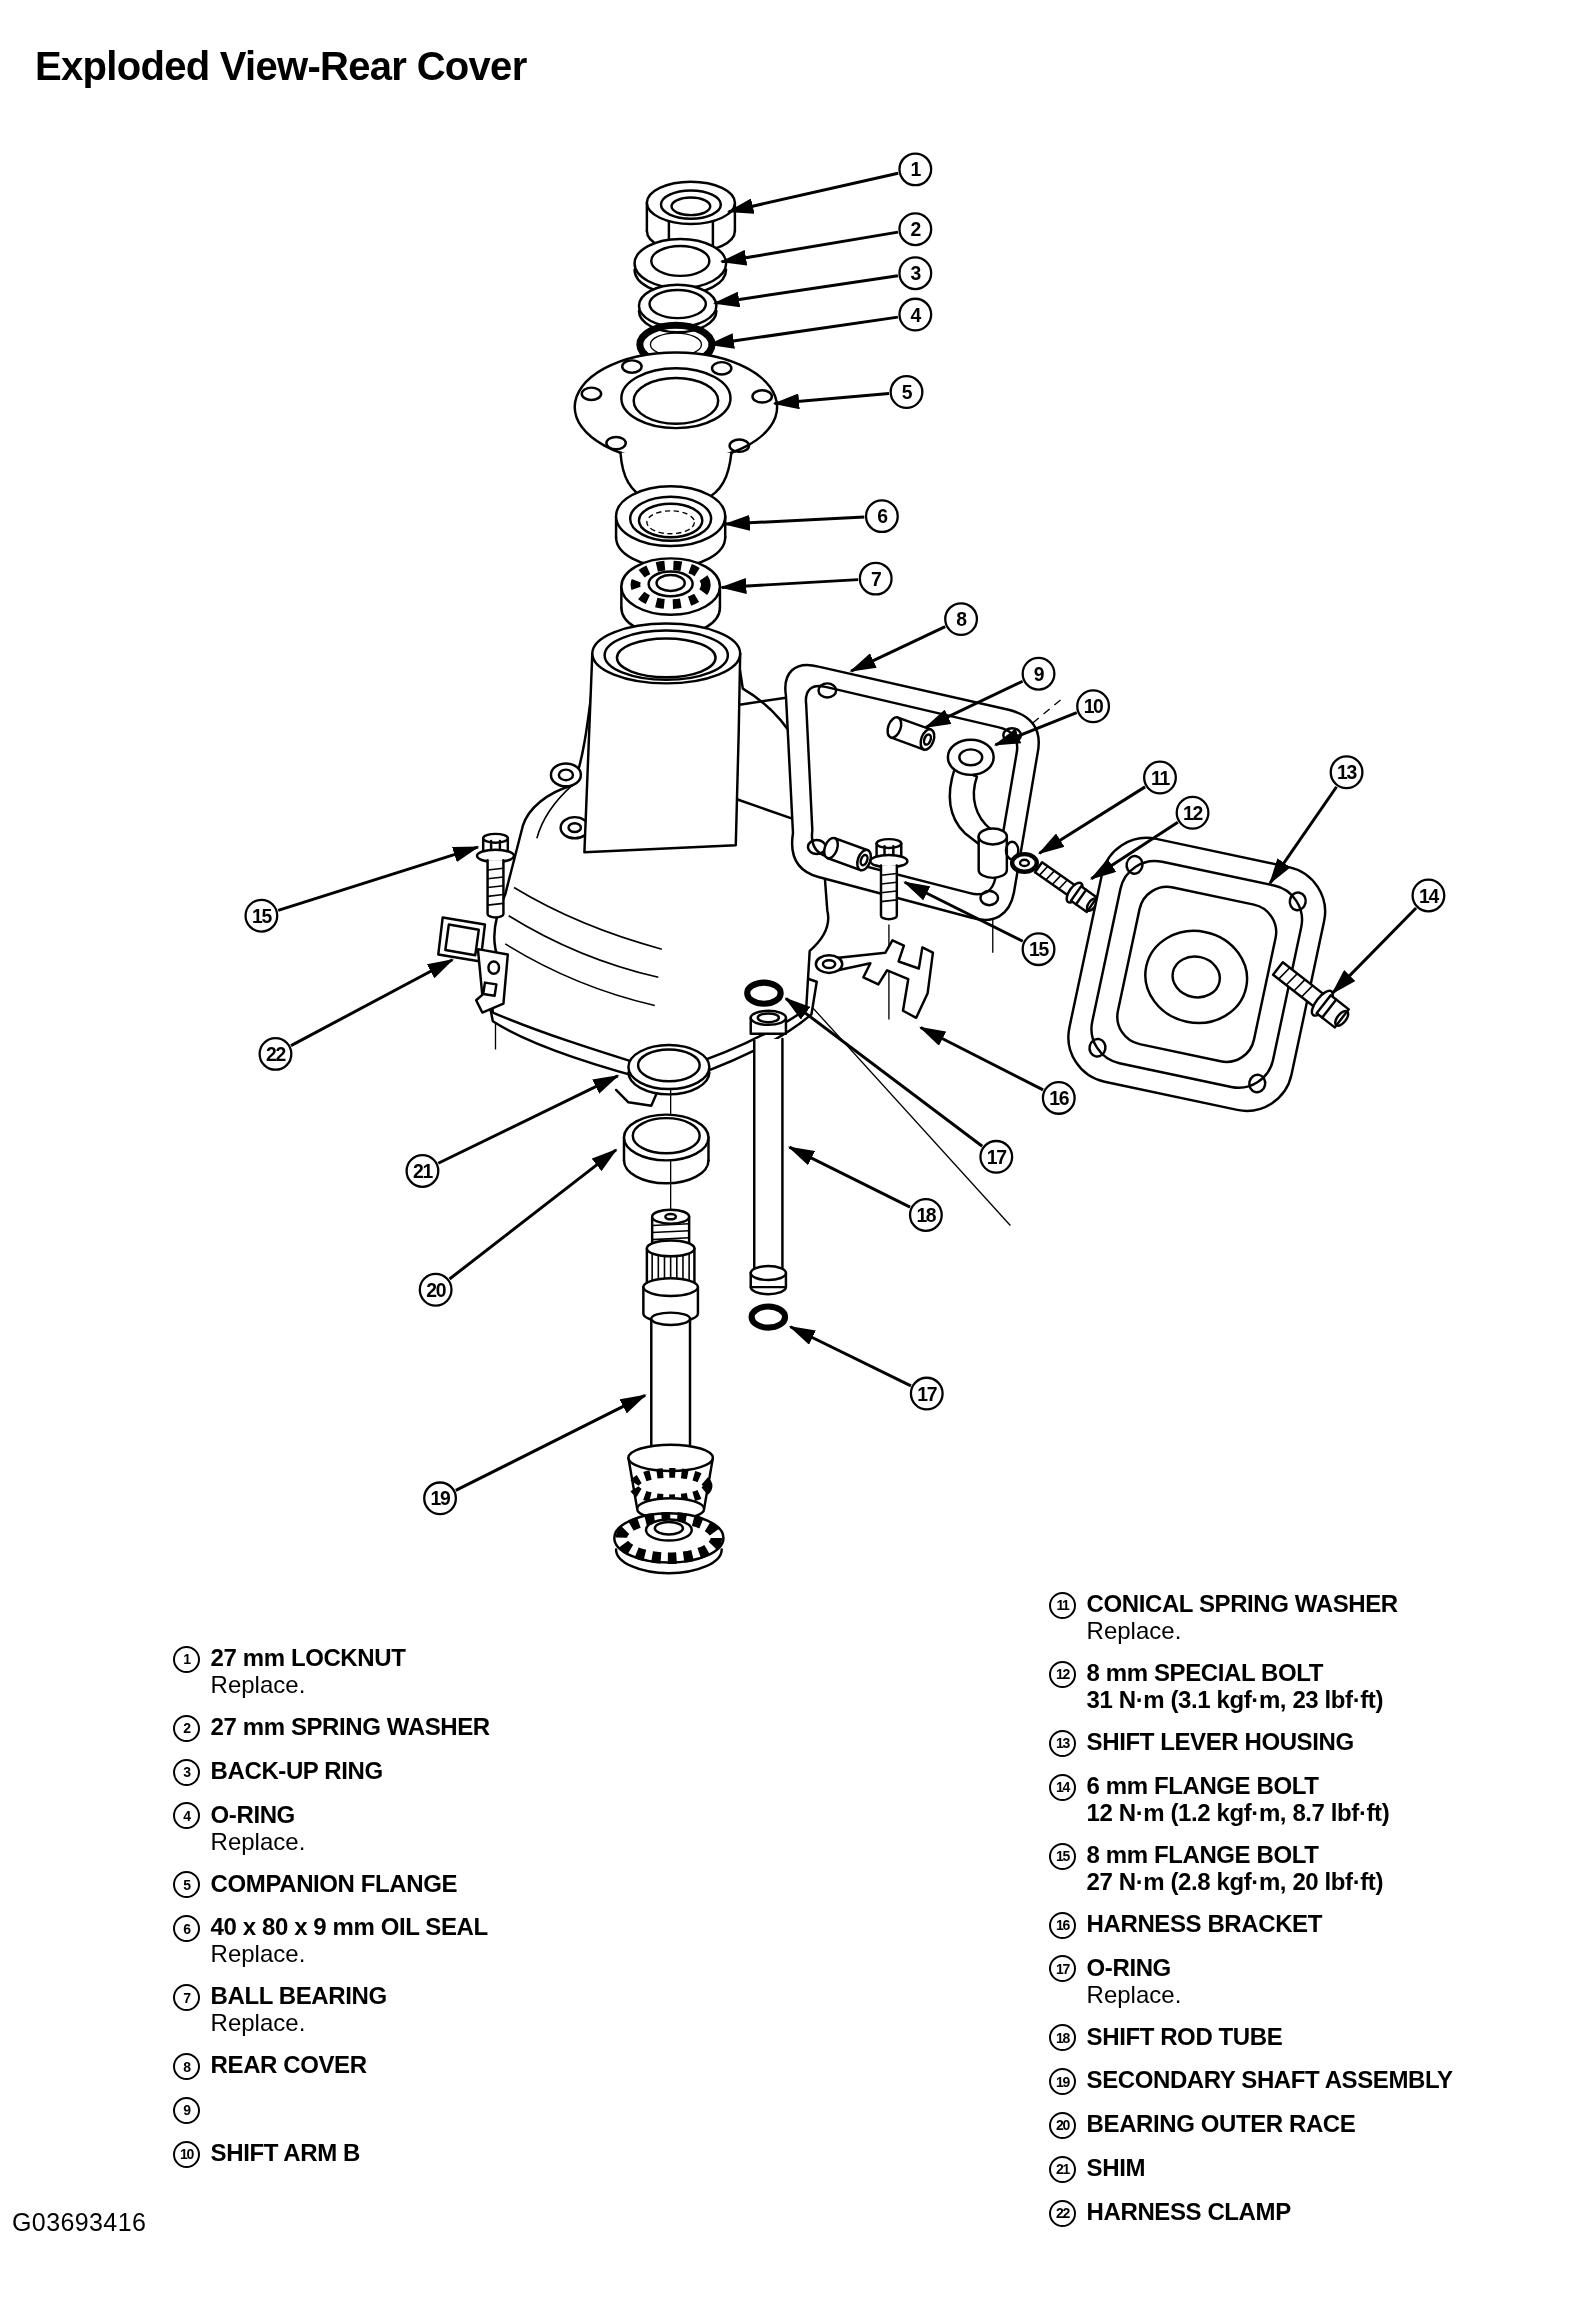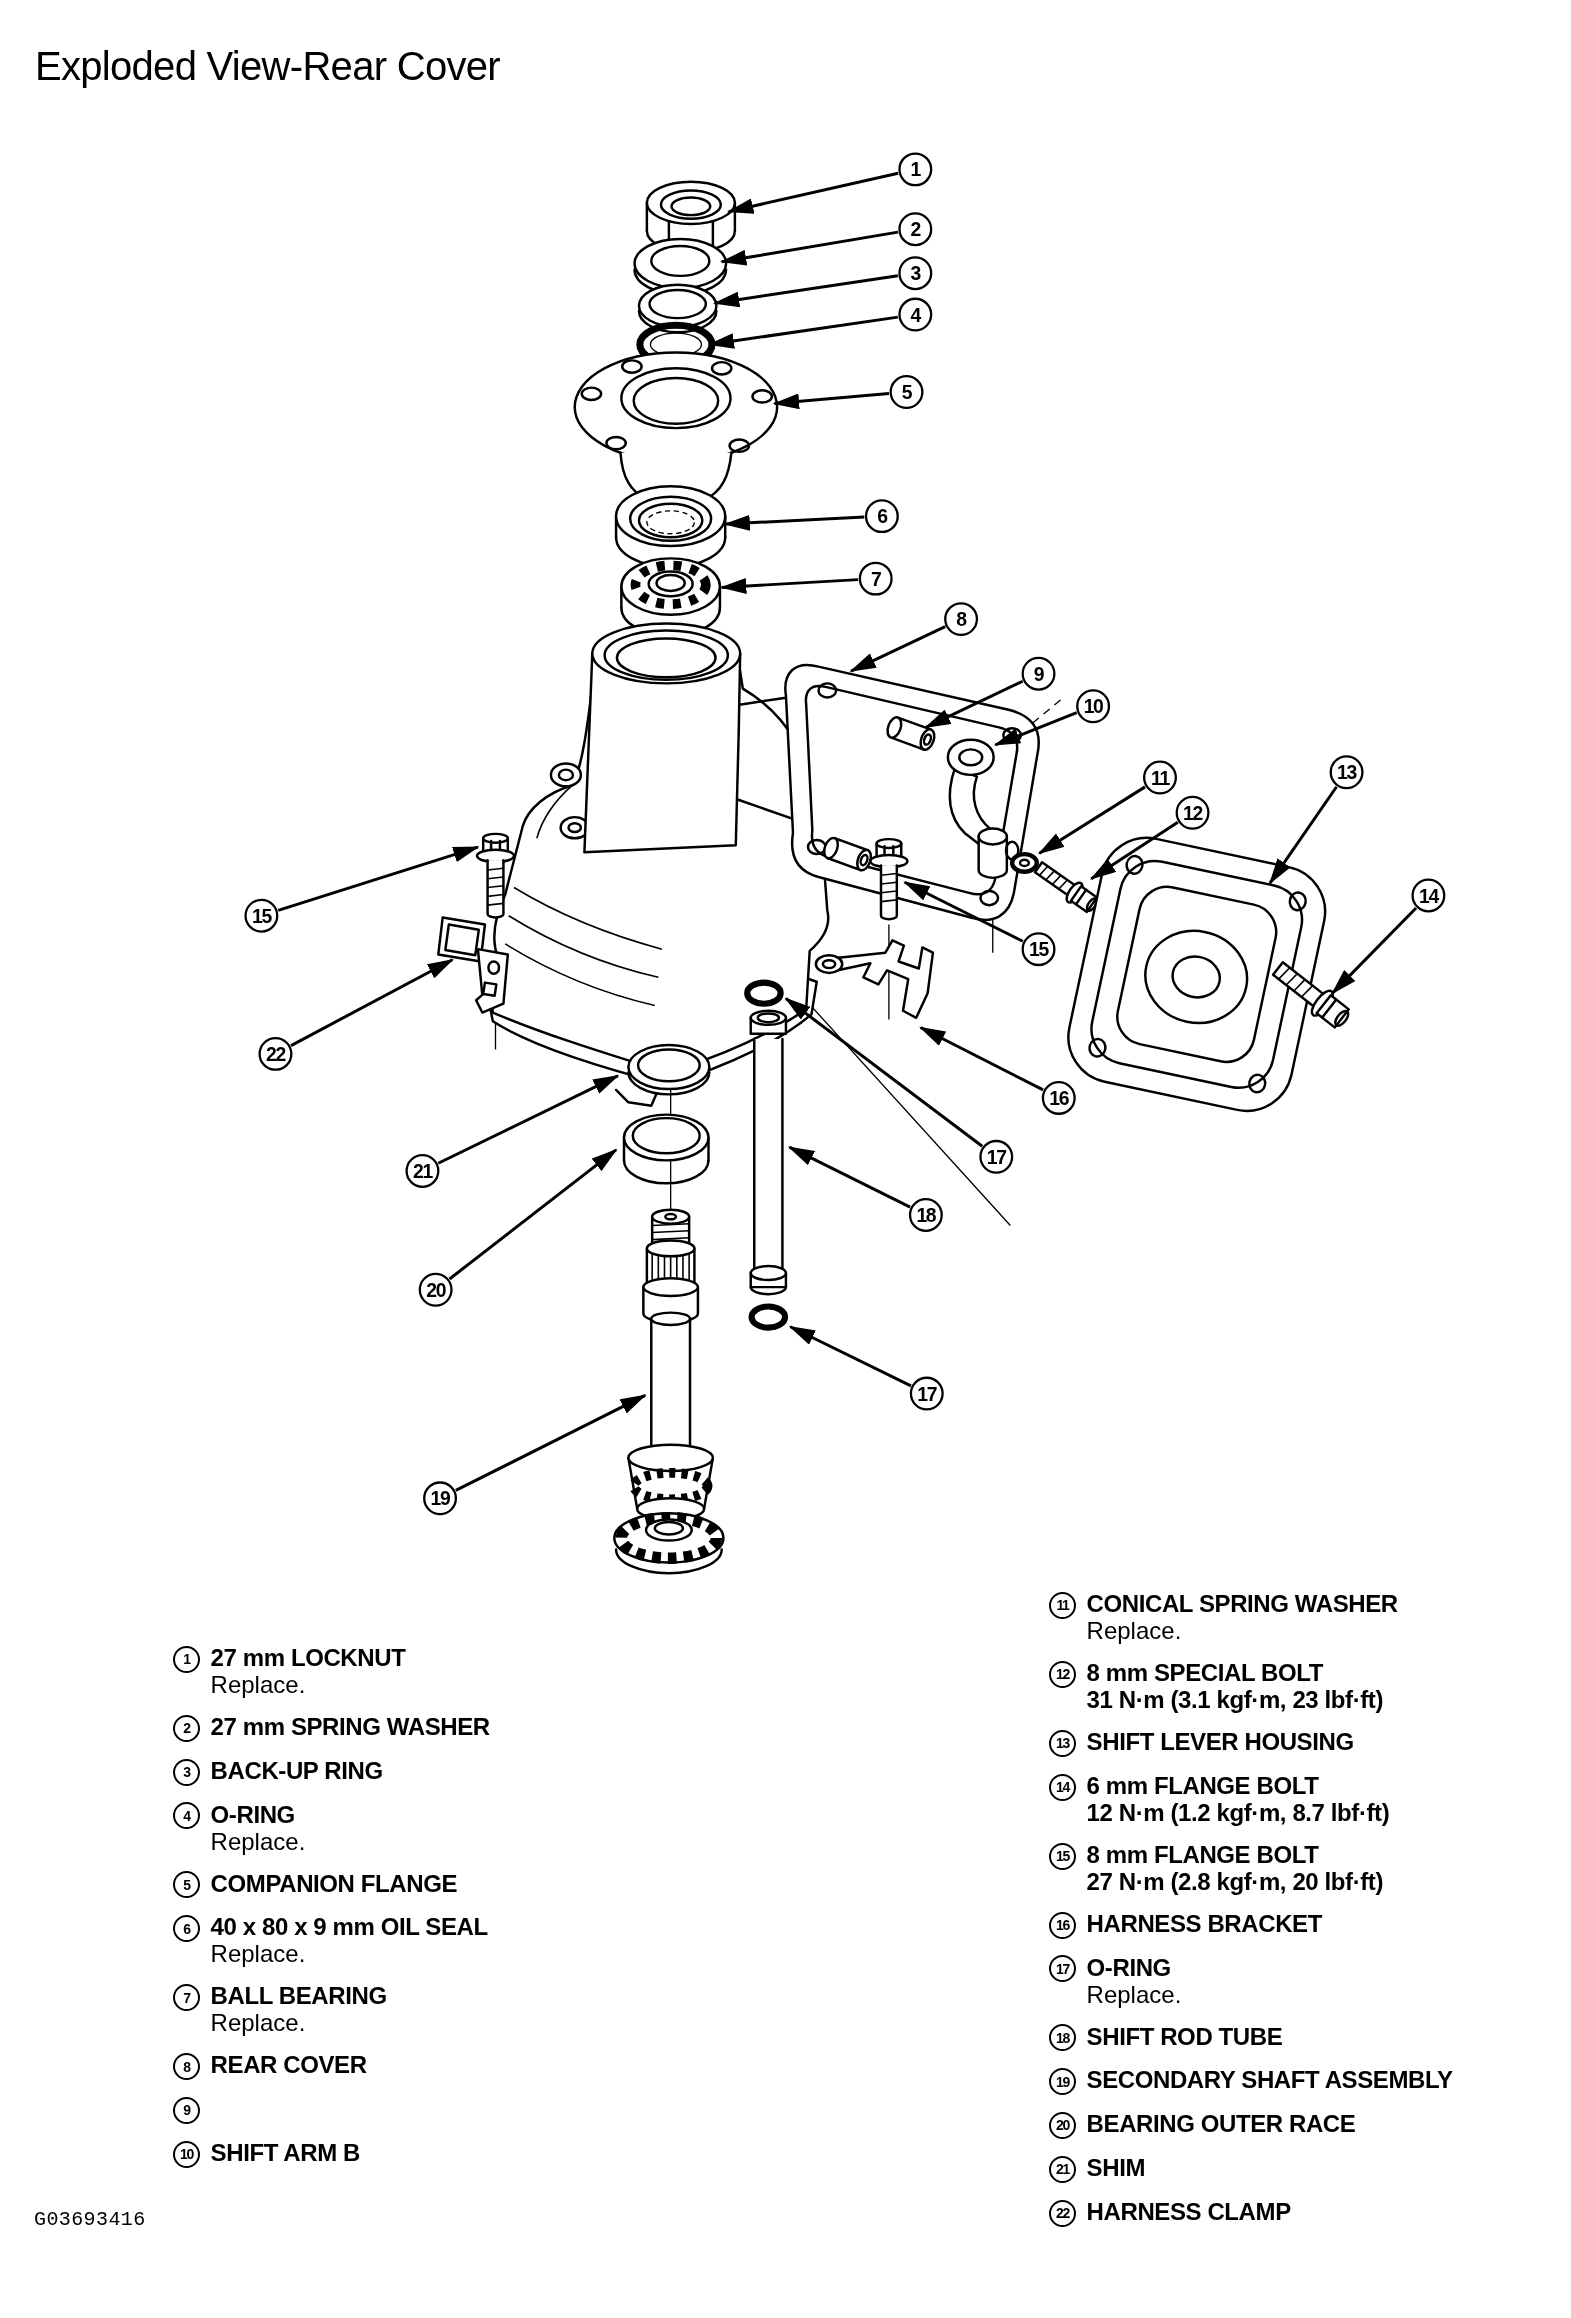--- a/index.html
+++ b/index.html
@@ -1,37 +1,37 @@
 <!DOCTYPE html>
 <html style="font-size:14px"><head>
 <meta charset="utf-8">
 <style>
   html,body{margin:0;padding:0;}
   body{
     width:1571px;height:2319px;position:relative;background:#ffffff;
     font-family:"Liberation Sans",sans-serif;color:#000;overflow:hidden;
   }
   .page-title{
-    position:absolute;left:35px;top:44px;font-size:40px;font-weight:normal;
+    position:absolute;left:35px;top:44px;font-size:40px;font-weight:bold;
     letter-spacing:-0.7px;white-space:nowrap;
   }
   #diagram-svg{position:absolute;left:0;top:0;}
   .parts-col{position:absolute;}
   .col-left{left:173px;top:1644px;width:766px;}
   .col-right{left:1049px;top:1590px;width:528px;}
   .pl-item{display:flex;align-items:flex-start;margin-bottom:15px;}
   .pl-num{
     flex:0 0 auto;width:23px;height:23px;border:2.1px solid #000;border-radius:50%;
     display:flex;align-items:center;justify-content:center;
     font-size:14px;font-weight:bold;letter-spacing:-1.3px;margin-right:10.6px;margin-top:1.8px;
   }
   .pl-body{flex:1 1 auto;}
   .pl-name,.pl-spec{font-size:24px;font-weight:bold;line-height:27px;letter-spacing:-0.4px;white-space:nowrap;}
   .pl-note{font-size:24px;font-weight:normal;line-height:27px;}
-  .fig-code{position:absolute;left:34px;top:2208px;font-size:20px;letter-spacing:0.4px;font-family:Liberation Mono, monospace;}
+  .fig-code{position:absolute;left:12px;top:2208px;font-size:25px;letter-spacing:0.4px;}
   .ln{stroke:#000;fill:#fff;stroke-width:2.8;stroke-linejoin:round;stroke-linecap:round;}
   .lnn{stroke:#000;fill:none;stroke-width:2.8;stroke-linejoin:round;stroke-linecap:round;}
   .thin{stroke:#000;fill:none;stroke-width:1.5;}
   .hatch{stroke:#000;fill:none;stroke-width:1.8;}
 </style>
 </head>
 <body>
 
 <div class="page-title">Exploded View-Rear Cover</div>
 

